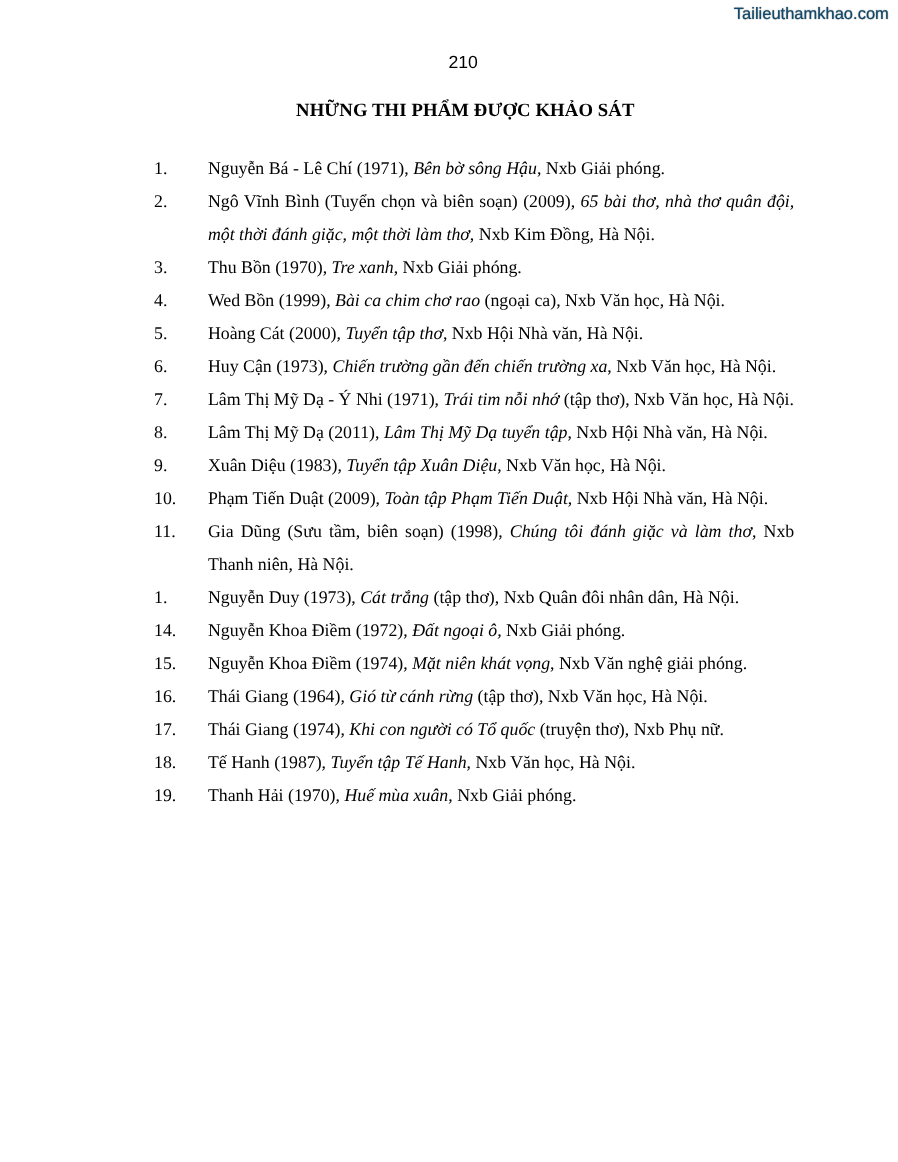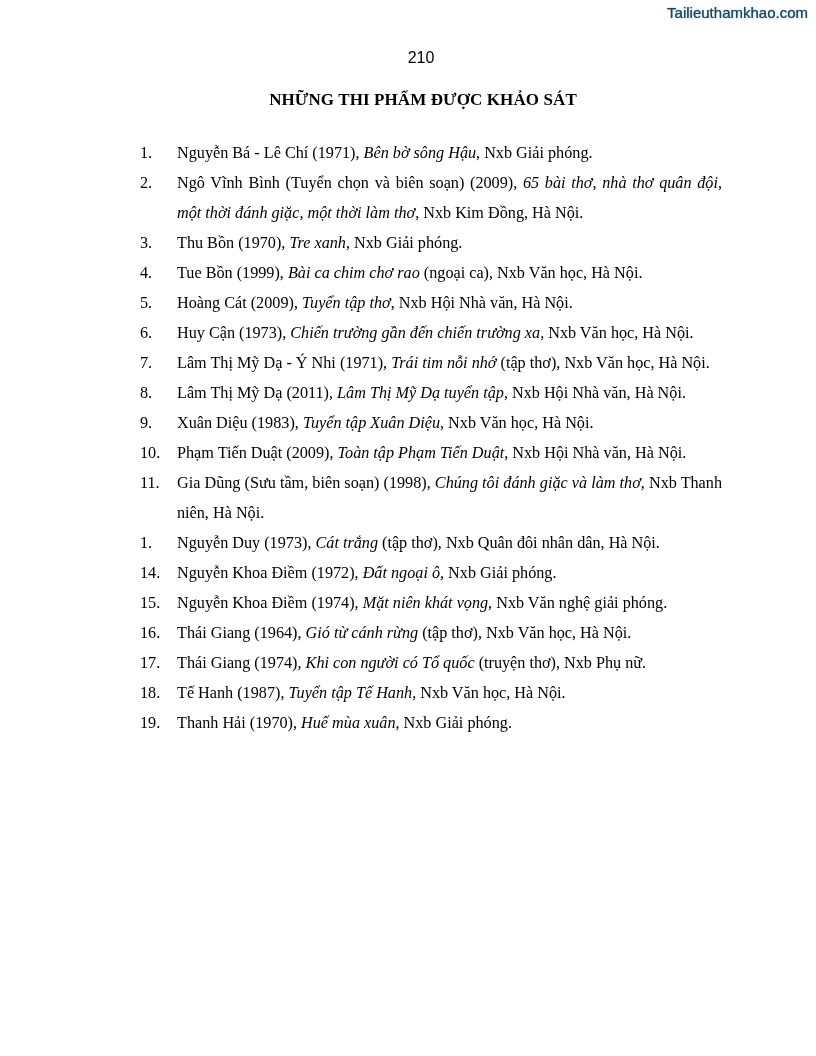--- a/index.html
+++ b/index.html
@@ -58,20 +58,21 @@
       font-size: 16.2px;
       line-height: 30px;
     }
     .ref-num {
       width: 37px;
       flex: 0 0 37px;
     }
     .ref-text {
       flex: 1 1 auto;
       text-align: justify;
+      margin-left: 12px;
     }
     .ref-text i {
       font-style: italic;
     }
   </style>
 </head>
 <body>
 
 <div class="watermark">Tailieuthamkhao.com</div>
 
@@ -87,25 +88,25 @@
   <li class="ref-item">
     <span class="ref-num">2.</span>
     <span class="ref-text"><span>Ngô Vĩnh Bình (Tuyển chọn và biên soạn) (2009), </span><i>65 bài thơ, nhà thơ quân đội, một thời đánh giặc, một thời làm thơ</i><span>, Nxb Kim Đồng, Hà Nội.</span></span>
   </li>
   <li class="ref-item">
     <span class="ref-num">3.</span>
     <span class="ref-text"><span>Thu Bồn (1970), </span><i>Tre xanh</i><span>, Nxb Giải phóng.</span></span>
   </li>
   <li class="ref-item">
     <span class="ref-num">4.</span>
-    <span class="ref-text"><span>Tue Bồn (1999), </span><i>Bài ca chim chơ rao</i><span> (ngoại ca), Nxb Văn học, Hà Nội.</span></span>
+    <span class="ref-text"><span>Wed Bồn (1999), </span><i>Bài ca chim chơ rao</i><span> (ngoại ca), Nxb Văn học, Hà Nội.</span></span>
   </li>
   <li class="ref-item">
     <span class="ref-num">5.</span>
-    <span class="ref-text"><span>Hoàng Cát (2009), </span><i>Tuyển tập thơ</i><span>, Nxb Hội Nhà văn, Hà Nội.</span></span>
+    <span class="ref-text"><span>Hoàng Cát (2000), </span><i>Tuyển tập thơ</i><span>, Nxb Hội Nhà văn, Hà Nội.</span></span>
   </li>
   <li class="ref-item">
     <span class="ref-num">6.</span>
     <span class="ref-text"><span>Huy Cận (1973), </span><i>Chiến trường gần đến chiến trường xa</i><span>, Nxb Văn học, Hà Nội.</span></span>
   </li>
   <li class="ref-item">
     <span class="ref-num">7.</span>
     <span class="ref-text"><span>Lâm Thị Mỹ Dạ - Ý Nhi (1971), </span><i>Trái tim nỗi nhớ</i><span> (tập thơ), Nxb Văn học, Hà Nội.</span></span>
   </li>
   <li class="ref-item">

